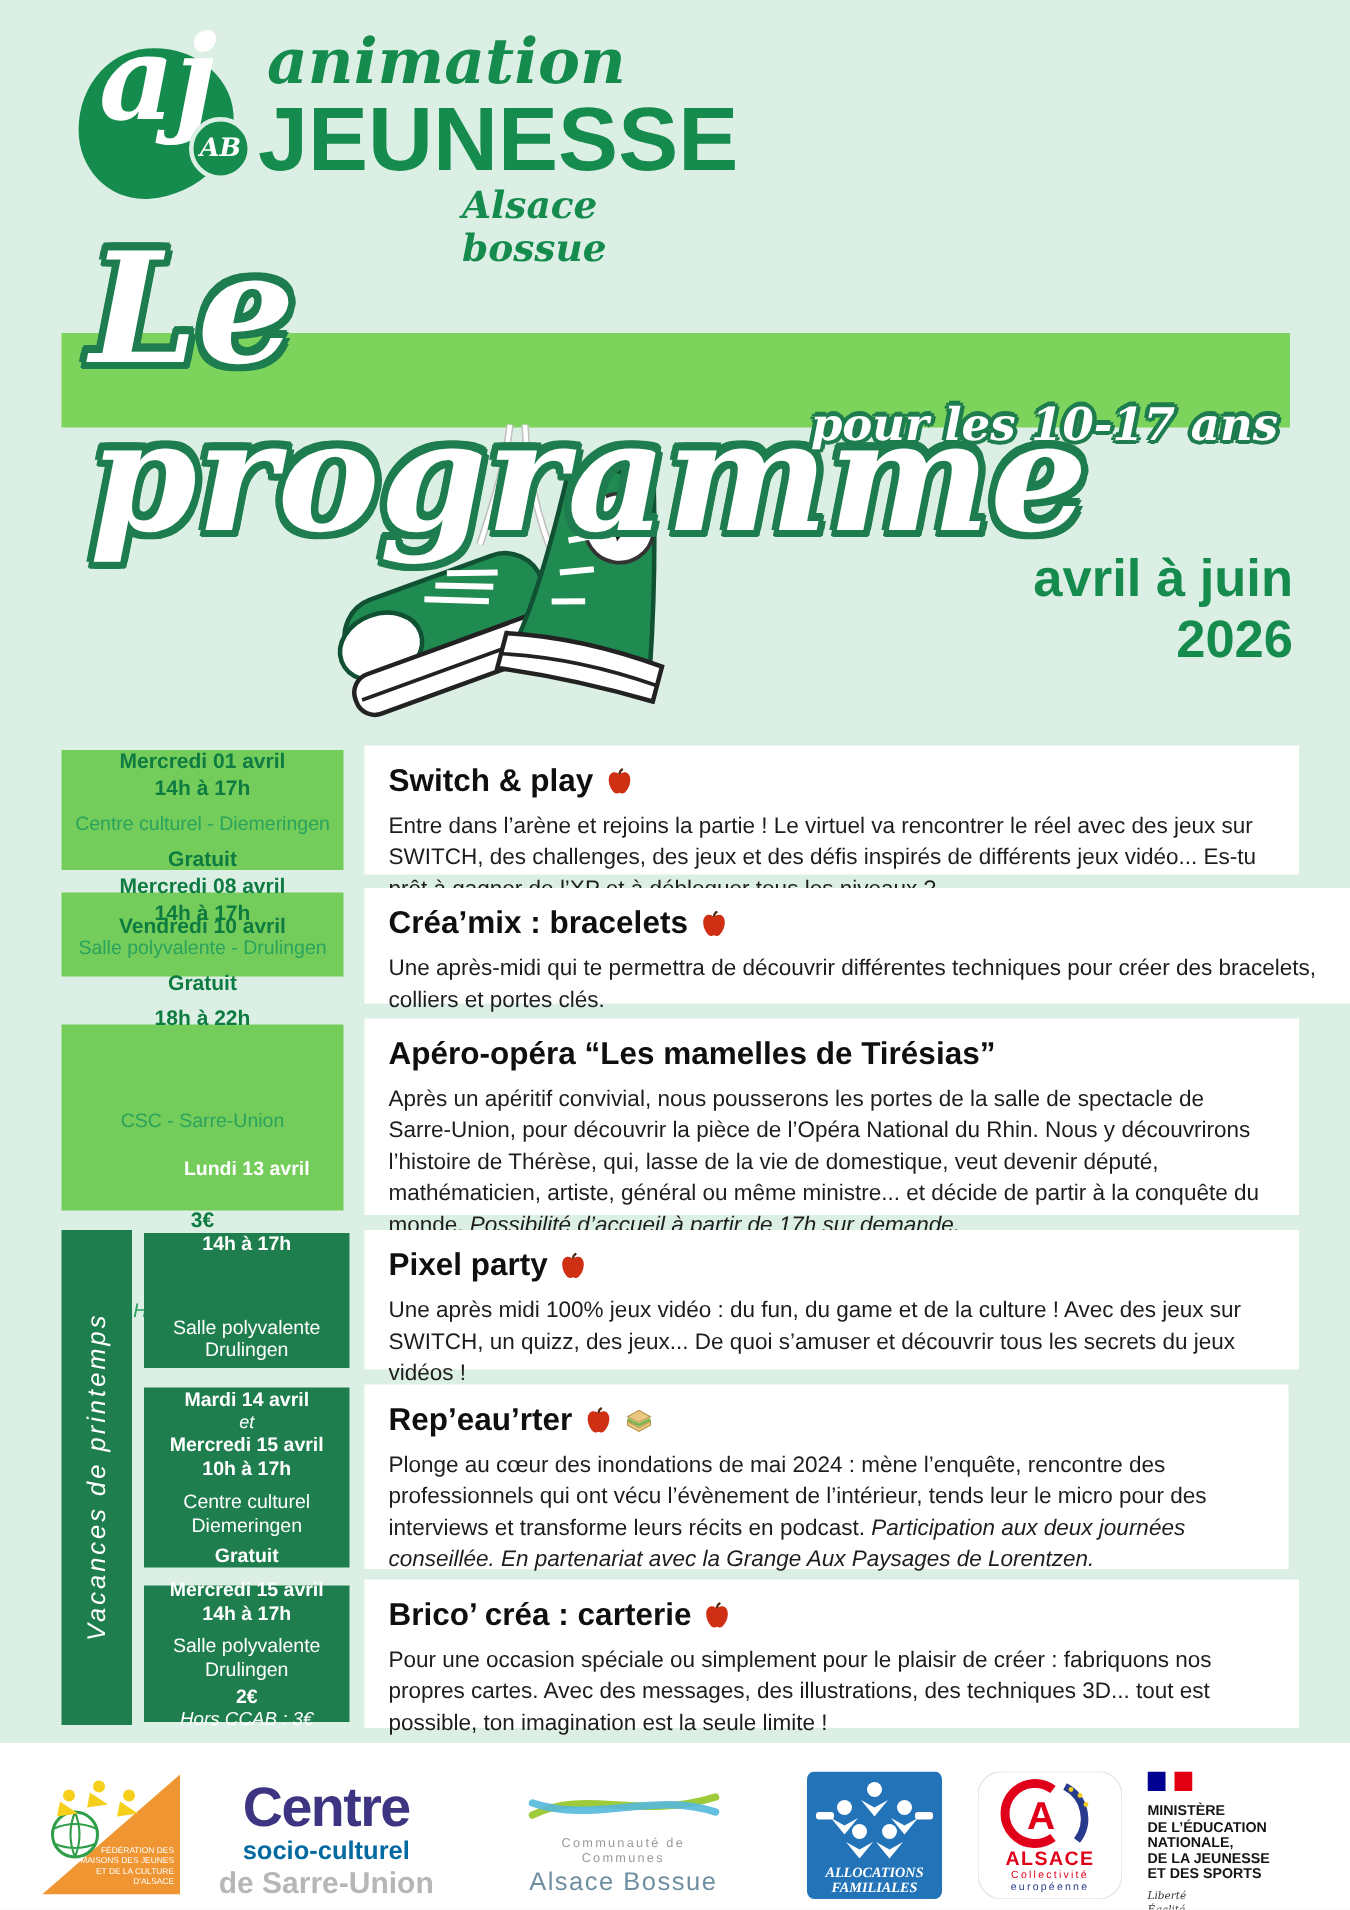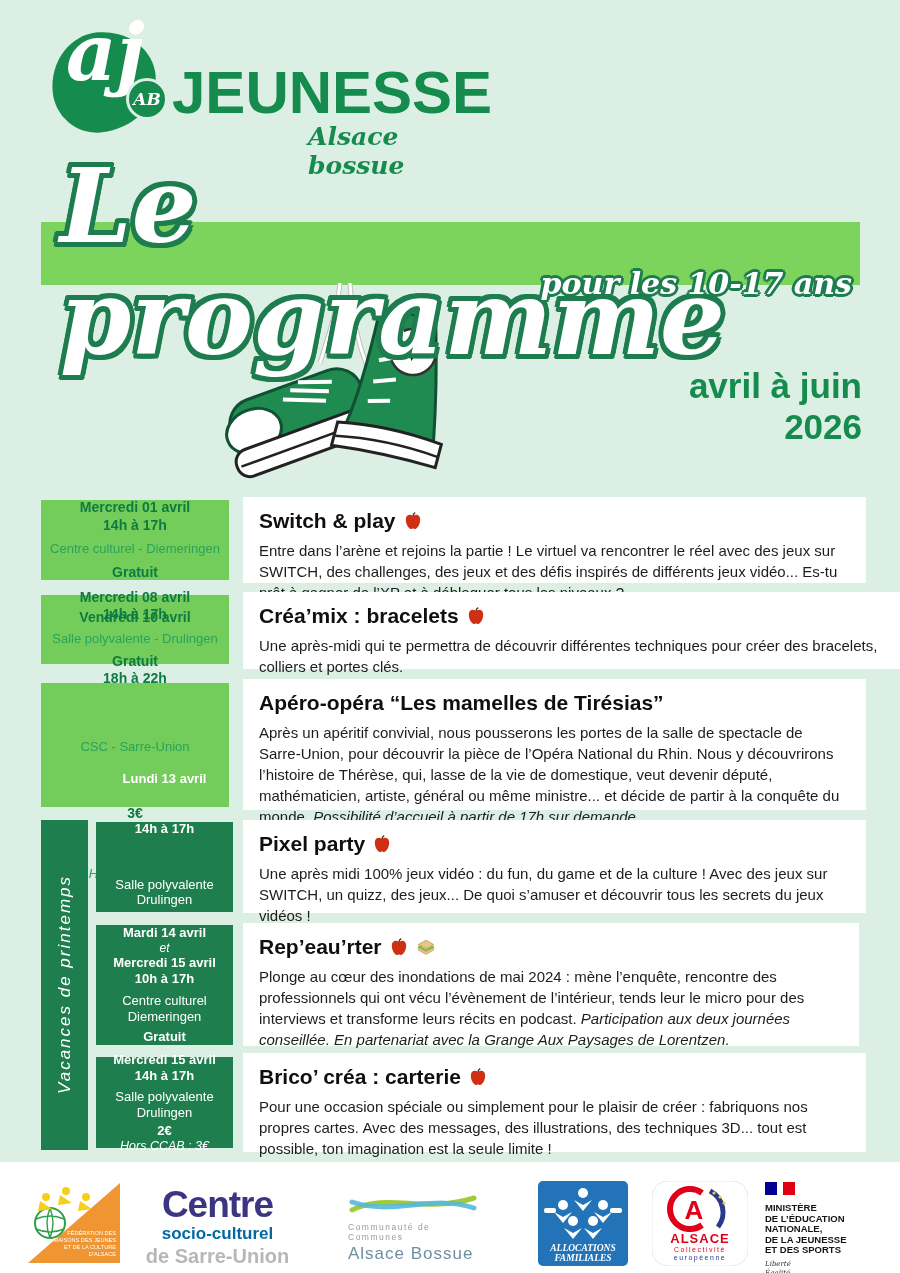--- a/index.html
+++ b/index.html
@@ -70,37 +70,38 @@
   .season-label { writing-mode:vertical-rl; transform:rotate(180deg); color:#fff; font-style:italic;
                   font-size:17px; letter-spacing:2px; font-family:"Liberation Sans", sans-serif; }
 
   
   .footer { position:absolute; left:0; top:1162px; width:900px; height:111px; background:#fff; }
   .flogo { position:absolute; }
   .csc-logo { text-align:center; line-height:1; }
   .csc-l1 { font-size:37px; font-weight:bold; color:#3d3581; letter-spacing:-1px; }
   .csc-l2 { font-size:17px; font-weight:bold; color:#0369a1; margin-top:2px; }
   .csc-l3 { font-size:20px; font-weight:bold; color:#b7b7b7; margin-top:4px; }
-  .cc-logo { text-align:left; }
+  .cc-logo { text-align:center; }
   .cc-l1 { font-size:8.5px; color:#9a9a9a; letter-spacing:1.5px; margin-top:2px; }
   .cc-l2 { font-size:17px; color:#6f8fa0; letter-spacing:1px; margin-top:2px; }
   .min-logo { line-height:1.12; }
   .min-lines { font-size:9.5px; font-weight:bold; color:#141414; margin-top:4px; }
   .min-motto { font-size:7px; font-style:italic; color:#333; font-family:"DejaVu Serif", serif; margin-top:4px; line-height:1.3; }
 </style>
 </head>
 <body>
 
 <div class="page">
   <div class="bg-mint"></div>
 
   <div class="logo">
     <div class="logo-blob"></div>
     <div class="logo-aj">aj</div>
     <div class="logo-ab">AB</div>
+    <div class="logo-animation">animation</div>
     <div class="logo-jeunesse">JEUNESSE</div>
     <div class="logo-alsace">Alsace bossue</div>
   </div>
 
   <div class="title-band"></div>
   <div class="title-main outline-big">Le programme</div>
   <div class="title-sub outline-small">pour les 10-17 ans</div>
 
   <svg class="sneakers" width="255" height="218" viewBox="0 0 255 218">
     <g stroke="#bfbfbf" stroke-width="5" fill="none">
@@ -147,21 +148,21 @@
       <span class="ev-icon">
         <svg width="16" height="18" viewBox="0 0 20 22">
             <path d="M10 5 C6 1.5 1 3.5 1 9.5 c0 6 4 11.5 6.5 11.5 1 0 1.6-.7 2.5-.7 s1.5.7 2.5.7 C15 21 19 15.5 19 9.5 19 3.5 14 1.5 10 5 Z" fill="#cf3013"></path>
             <path d="M10 5 C10 2.6 11.2 1.3 12.8 .6" stroke="#53290f" stroke-width="1.8" fill="none"></path>
           </svg>
       </span>
     </div>
     <div class="ev-desc">Entre dans l’arène et rejoins la partie ! Le virtuel va rencontrer le réel avec des jeux sur SWITCH, des challenges, des jeux et des défis inspirés de différents jeux vidéo... Es-tu prêt à gagner de l’XP et à débloquer tous les niveaux ?</div>
   </div>
 
-  <div class="date-box" style="left:41px; top:595px; width:188px; height:69px;">
+  <div class="date-box" style="left:41px; top:595px; width:188px; height:56px;">
     <div class="dl-strong">Mercredi 08 avril</div>
     <div class="dl-strong">14h à 17h</div>
     <div class="dl-loc">Salle polyvalente - Drulingen</div>
     <div class="dl-price">Gratuit</div>
   </div>
   <div class="panel" style="left:243px; top:592px; width:697px; height:77px;">
     <div class="ev-title">
       <span>Créa’mix : bracelets</span>
       <span class="ev-icon">
         <svg width="16" height="18" viewBox="0 0 20 22">

